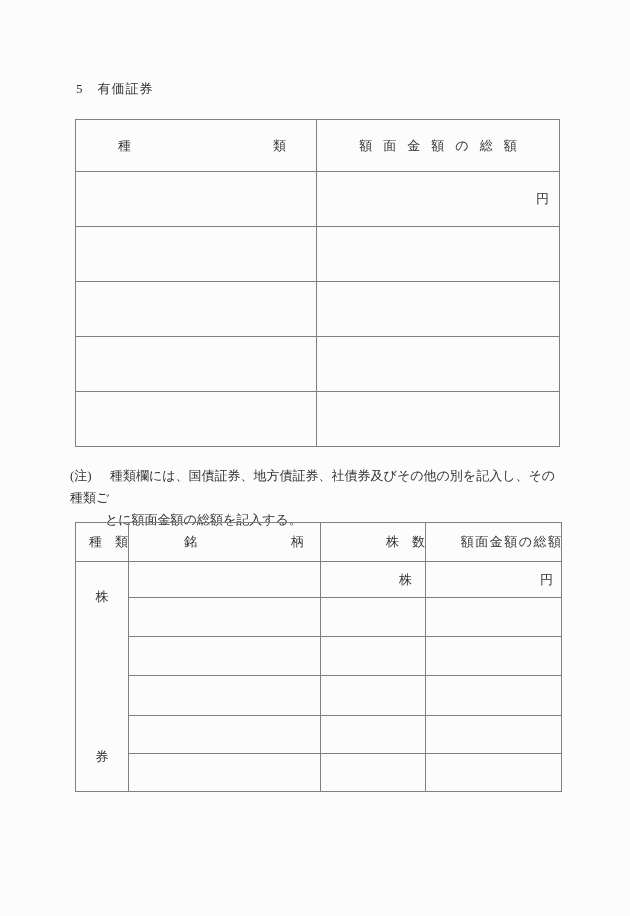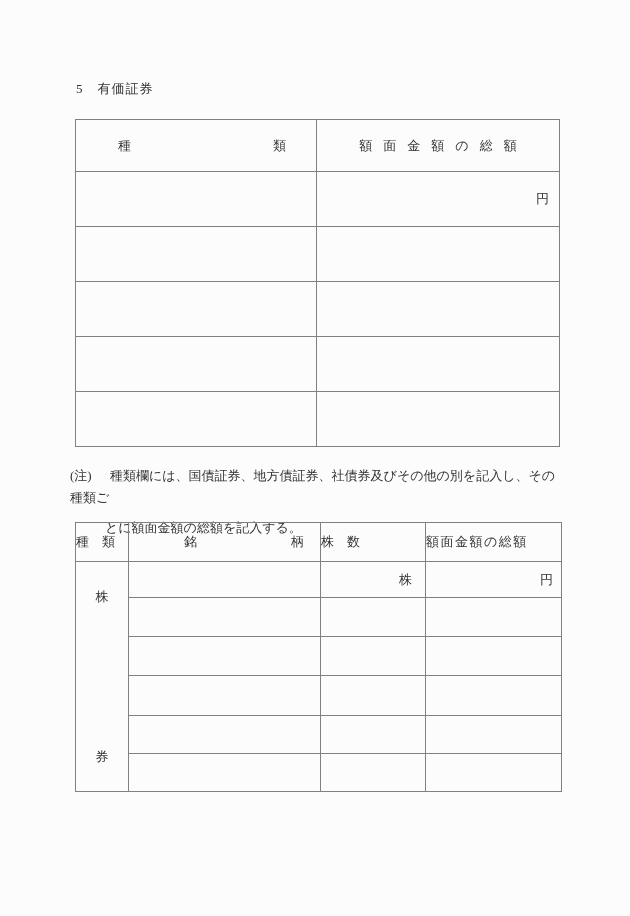--- a/index.html
+++ b/index.html
@@ -31,33 +31,33 @@
     padding:0 30px 0 42px;
   }
   .ls11{letter-spacing:11px;margin-right:-11px;}
   .cell-right{text-align:right;padding-right:10px !important;}
   
   .note{
     position:absolute;left:70px;top:465px;width:495px;
     font-size:13px;line-height:22px;
   }
   .note-label{display:inline-block;width:40px;}
-  .note-line2{margin-left:35px;margin-top:8px;}
+  .note-line2{margin-left:35px;}
   
   .t2{
     position:absolute;left:75px;top:522px;
     width:482px;height:269px;
     border-collapse:collapse;table-layout:fixed;
   }
   .t2 td{border:1px solid #808080;padding:0;vertical-align:middle;font-size:13px;}
   .t2 .k1{width:52px;}
   .t2 .k2{width:191px;}
   .t2 .k3{width:104px;}
   .t2 .k4{width:135px;}
-  .t2 .hrow td{height:38px;text-align:left;}
+  .t2 .hrow td{height:38px;text-align:right;}
   .t2 .r36 td{height:34px;}
   .t2 .r39 td{height:37px;}
   .t2 .r38 td{height:36px;}
   .meigara-split{display:flex;justify-content:space-between;padding:0 16px 0 55px;}
   .ls15{letter-spacing:1.5px;margin-right:-1.5px;}
   .merged-kind{position:relative;height:229px;}
   .merged-kind .kchar{
     position:absolute;left:0;width:100%;text-align:center;font-size:13px;
   }
   .kchar.top{top:26px;}

